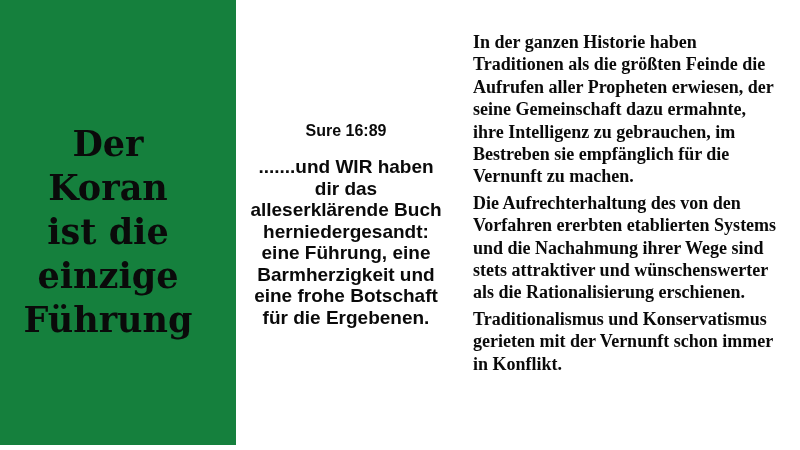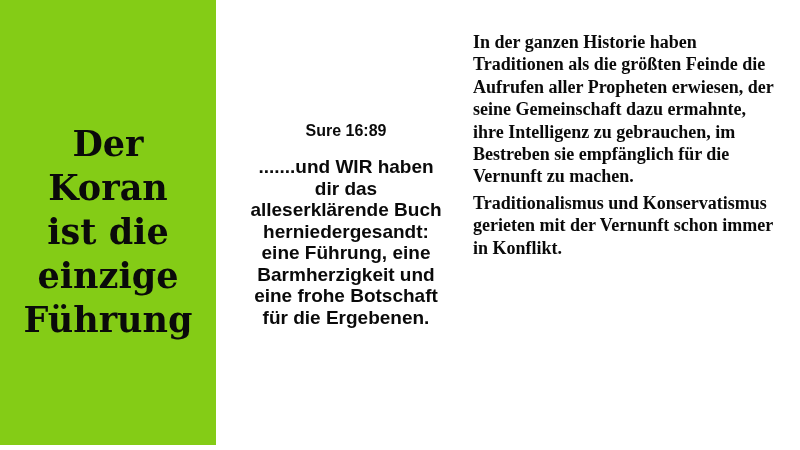--- a/index.html
+++ b/index.html
@@ -12,23 +12,23 @@
     width: 800px;
     height: 450px;
     background: #ffffff;
     overflow: hidden;
     font-family: "Liberation Sans", sans-serif;
   }
   .green-panel {
     position: absolute;
     left: 0;
     top: 0;
-    width: 216px;
+    width: 236px;
     height: 445px;
-    background: #84cc16;
+    background: #15803d;
   }
   .panel-title {
     position: absolute;
     left: 0;
     top: 122px;
     width: 216px;
     text-align: center;
     font-family: "DejaVu Serif", serif;
     font-weight: bold;
     font-size: 35px;
@@ -100,19 +100,24 @@
   </div>
 
   <div class="right-col">
     <p class="body-par">In der ganzen Historie haben
 Traditionen als die größten Feinde die
 Aufrufen aller Propheten erwiesen, der
 seine Gemeinschaft dazu ermahnte,
 ihre Intelligenz zu gebrauchen, im
 Bestreben sie empfänglich für die
 Vernunft zu machen.</p>
+    <p class="body-par">Die Aufrechterhaltung des von den
+Vorfahren ererbten etablierten Systems
+und die Nachahmung ihrer Wege sind
+stets attraktiver und wünschenswerter
+als die Rationalisierung erschienen.</p>
     <p class="body-par">Traditionalismus und Konservatismus
 gerieten mit der Vernunft schon immer
 in Konflikt.</p>
 
   </div>
 
 </div>
 
 </body></html>

